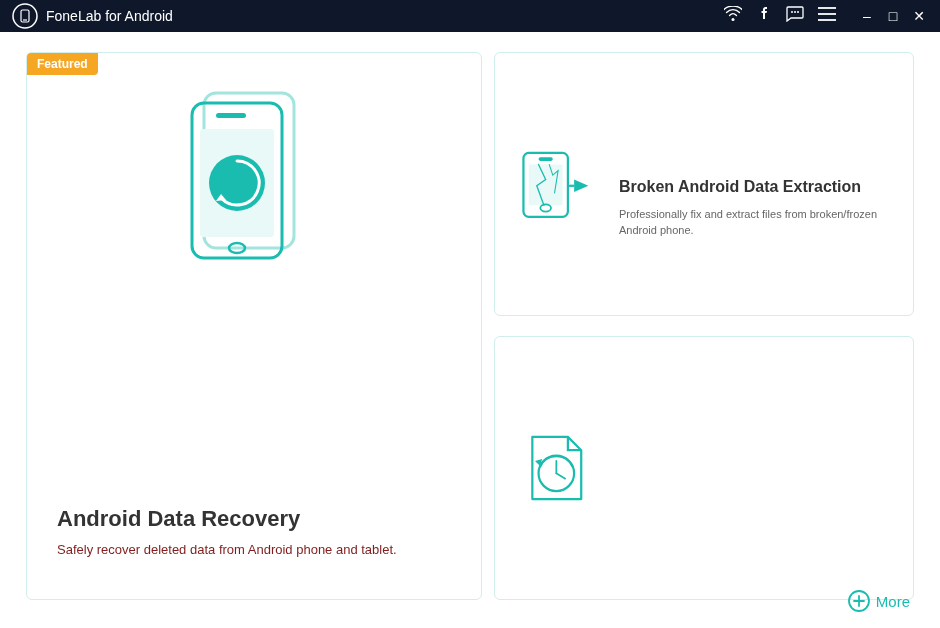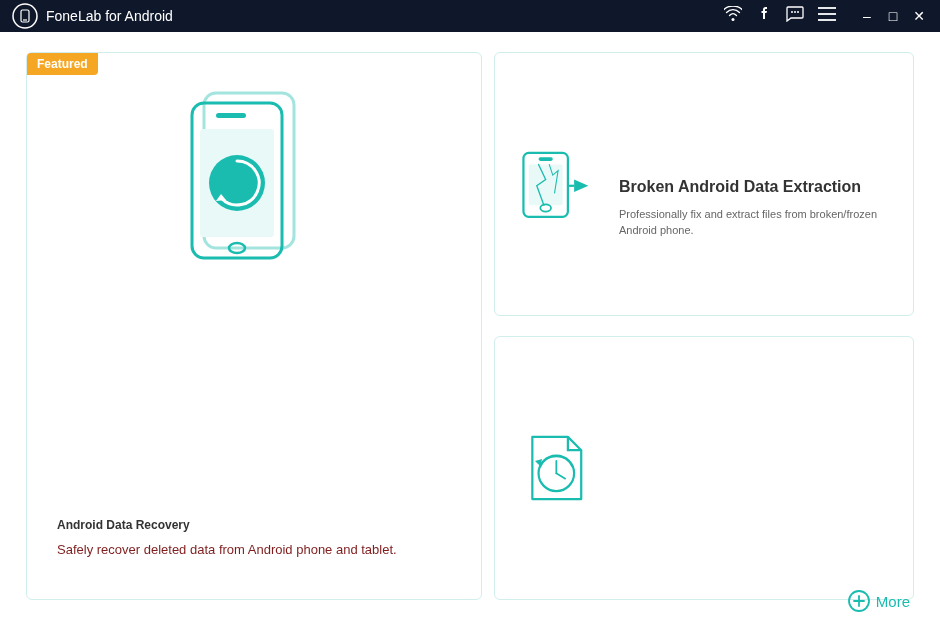--- a/index.html
+++ b/index.html
@@ -102,21 +102,21 @@
     }
 
     .card-large-text {
       text-align: left;
       width: 100%;
       padding: 0 10px;
       margin-top: auto;
       padding-bottom: 20px;
     }
     .card-large-title {
-      font-size: 12px;
+      font-size: 22px;
       font-weight: 600;
       color: #333;
       margin-bottom: 8px;
     }
     .card-large-desc {
       font-size: 13px;
       color: #7f1d1d;
       line-height: 1.5;
     }
 

